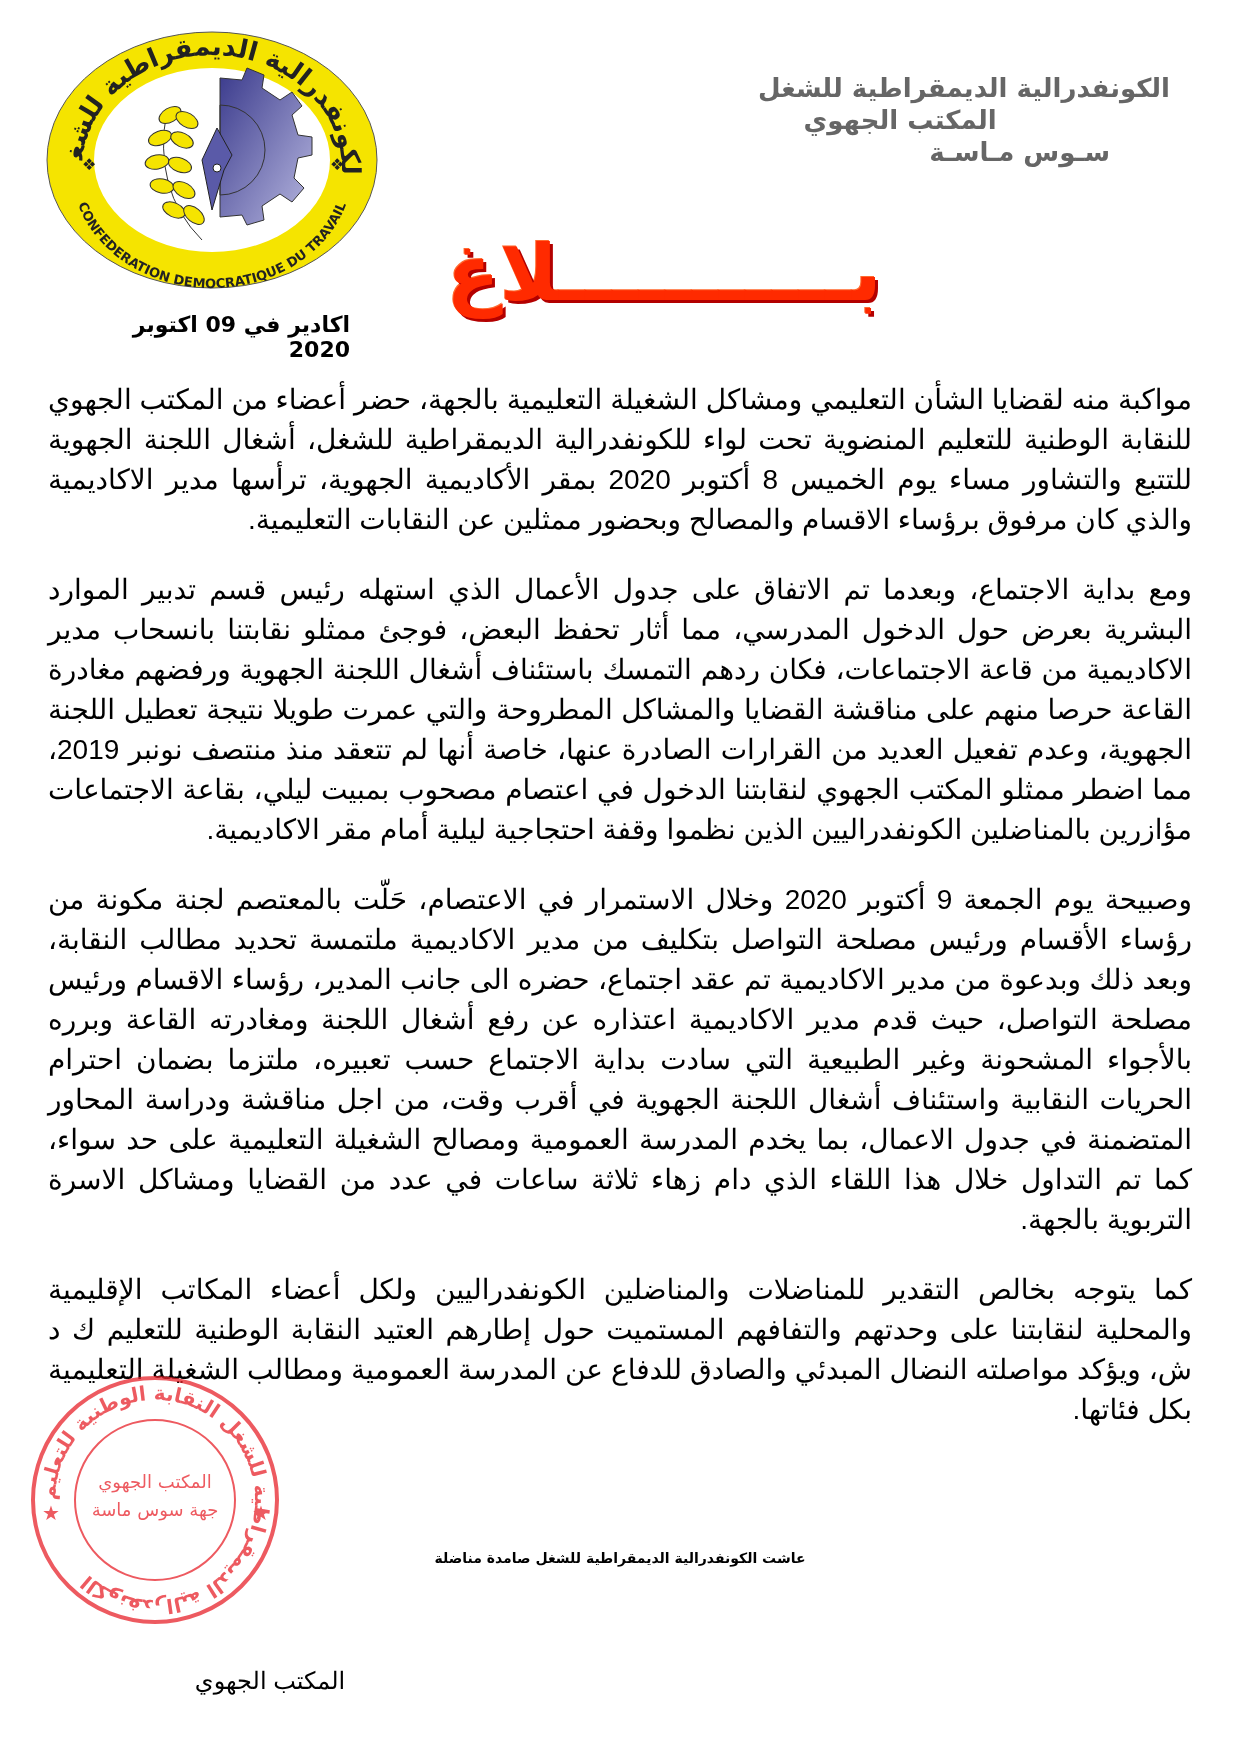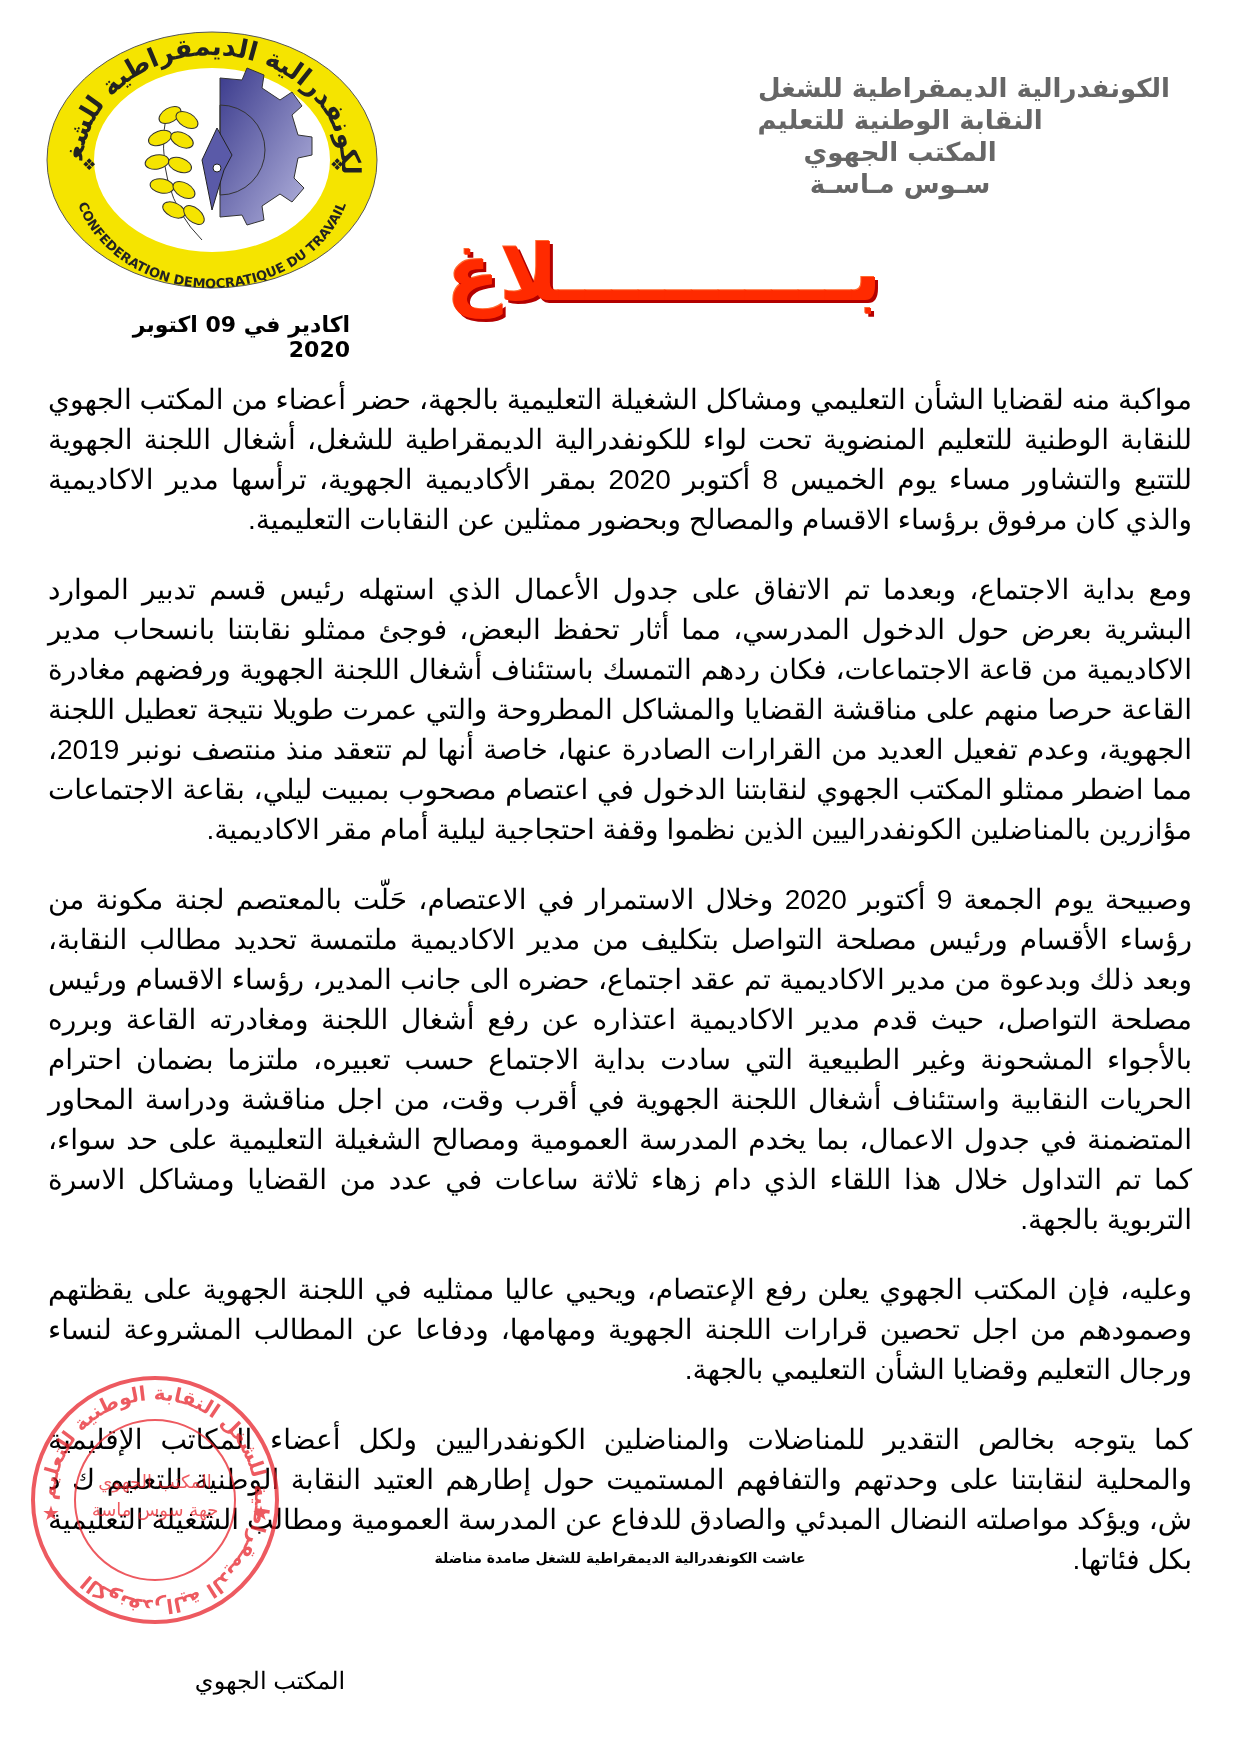--- a/index.html
+++ b/index.html
@@ -8,21 +8,21 @@
     
     .logo { position: absolute; left: 42px; top: 20px; width: 340px; height: 270px; }
     .logo svg { width: 100%; height: 100%; }
     .logo-date { position: absolute; left: 90px; top: 312px; width: 260px; text-align: right; font-family: "DejaVu Sans", sans-serif; font-weight: bold; font-size: 22px; direction: rtl; color: #000; }
 
     
     .org { position: absolute; right: 70px; top: 72px; width: 480px; text-align: center; direction: rtl; color: #666666; font-family: "DejaVu Sans", sans-serif; font-weight: bold; }
     .org .l1 { font-size: 26px; line-height: 32px; text-align: right; padding-right: 0; }
     .org .l2 { font-size: 26px; line-height: 32px; margin-right: 60px; }
     .org .l3 { font-size: 26px; line-height: 32px; margin-right: 60px; }
-    .org .l4 { font-size: 26px; line-height: 32px; margin-right: 60px; }
+    .org .l4 { font-size: 26px; line-height: 32px; margin-right: 60px; text-align: right; }
 
     
     .title { position: absolute; left: 424px; top: 228px; width: 480px; height: 100px; text-align: center; direction: rtl; }
     .title span { font-family: "DejaVu Sans", sans-serif; font-weight: bold; font-size: 78px; color: #ff2a00; text-shadow: 3px 3px 0 #b30000, -1px -1px 0 #ff6a30; letter-spacing: 0; }
 
     
     .content { position: absolute; left: 48px; right: 48px; top: 380px; direction: rtl; text-align: justify; font-family: "Liberation Sans", sans-serif; font-size: 28px; line-height: 40px; color: #000; }
     .content p { margin: 0 0 30px 0; text-align-last: right; }
     .closing { position: absolute; top: 1550px; left: 320px; width: 600px; text-align: center; direction: rtl; font-family: "DejaVu Sans", sans-serif; font-weight: bold; font-size: 14px; }
     .signature { position: absolute; top: 1667px; left: 180px; width: 180px; text-align: center; direction: rtl; font-family: "Liberation Sans", sans-serif; font-size: 24px; }
@@ -76,34 +76,32 @@
       <textPath href="#botArc" startOffset="50%" text-anchor="middle">CONFEDERATION DEMOCRATIQUE DU TRAVAIL</textPath>
     </text>
     <text x="40" y="150" font-size="16" fill="#222">❖</text>
     <text x="288" y="150" font-size="16" fill="#222">❖</text>
   </svg>
 </div>
 <div class="logo-date">اكادير في 09  اكتوبر 2020</div>
 
 <div class="org">
   <div class="l1">الكونفدرالية الديمقراطية للشغل</div>
-  <div class="l2">النقابة الوطنية للتعليم</div>
   <div class="l3">المكتب الجهوي</div>
   <div class="l4">سـوس مـاسـة</div>
 </div>
 
 <div class="title">
   <span>بـــــــــــلاغ</span>
 </div>
 
 <div class="content">
   <p>مواكبة منه لقضايا الشأن التعليمي ومشاكل الشغيلة التعليمية بالجهة، حضر أعضاء من المكتب الجهوي للنقابة الوطنية للتعليم المنضوية تحت لواء للكونفدرالية الديمقراطية للشغل، أشغال اللجنة الجهوية للتتبع والتشاور مساء يوم الخميس 8 أكتوبر 2020 بمقر الأكاديمية الجهوية، ترأسها مدير الاكاديمية والذي كان مرفوق برؤساء الاقسام والمصالح وبحضور ممثلين عن النقابات التعليمية.</p>
   <p>ومع بداية الاجتماع، وبعدما تم الاتفاق على جدول الأعمال الذي استهله رئيس قسم تدبير الموارد البشرية بعرض حول الدخول المدرسي، مما أثار تحفظ البعض، فوجئ ممثلو نقابتنا بانسحاب مدير الاكاديمية من قاعة الاجتماعات، فكان ردهم التمسك باستئناف أشغال اللجنة الجهوية ورفضهم مغادرة القاعة حرصا منهم على مناقشة القضايا والمشاكل المطروحة والتي عمرت طويلا نتيجة تعطيل اللجنة الجهوية، وعدم تفعيل العديد من القرارات الصادرة عنها، خاصة أنها لم تتعقد منذ منتصف نونبر 2019، مما اضطر ممثلو المكتب الجهوي لنقابتنا الدخول في اعتصام مصحوب بمبيت ليلي، بقاعة الاجتماعات مؤازرين بالمناضلين الكونفدراليين الذين نظموا وقفة احتجاجية ليلية أمام مقر الاكاديمية.</p>
   <p>وصبيحة يوم الجمعة 9 أكتوبر 2020 وخلال الاستمرار في الاعتصام، حَلّت بالمعتصم لجنة مكونة من رؤساء الأقسام ورئيس مصلحة التواصل بتكليف من مدير الاكاديمية ملتمسة تحديد مطالب النقابة، وبعد ذلك وبدعوة من مدير الاكاديمية تم عقد اجتماع، حضره الى جانب المدير، رؤساء الاقسام ورئيس مصلحة التواصل، حيث قدم مدير الاكاديمية اعتذاره عن رفع أشغال اللجنة ومغادرته القاعة  وبرره بالأجواء المشحونة وغير الطبيعية التي سادت بداية الاجتماع حسب تعبيره، ملتزما بضمان احترام الحريات النقابية واستئناف أشغال اللجنة الجهوية في أقرب وقت، من اجل مناقشة ودراسة المحاور المتضمنة في جدول الاعمال، بما يخدم المدرسة العمومية ومصالح الشغيلة التعليمية على حد سواء، كما تم التداول خلال هذا اللقاء الذي دام زهاء ثلاثة ساعات في عدد من القضايا ومشاكل الاسرة التربوية بالجهة.</p>
-  <p>وعليه، فإن المكتب الجهوي يعلن رفع الإعتصام، ويحيي عاليا ممثليه في اللجنة الجهوية على يقظتهم وصمودهم من اجل تحصين قرارات اللجنة الجهوية ومهامها، ودفاعا عن المطالب المشروعة لنساء ورجال التعليم وقضايا الشأن التعليمي بالجهة.</p>
   <p>كما يتوجه بخالص التقدير للمناضلات والمناضلين الكونفدراليين ولكل أعضاء المكاتب الإقليمية والمحلية لنقابتنا على وحدتهم والتفافهم المستميت حول إطارهم العتيد النقابة الوطنية للتعليم ك د ش، ويؤكد مواصلته النضال المبدئي والصادق للدفاع عن المدرسة العمومية ومطالب الشغيلة التعليمية بكل فئاتها.</p>
 </div>
 
 <div class="stamp">
   <svg viewBox="0 0 270 260" xmlns="http://www.w3.org/2000/svg">
     <defs>
       <path id="stampArc" d="M 35 130 A 100 100 0 1 1 235 130 A 100 100 0 1 1 35 130"></path>
     </defs>
     <circle cx="135" cy="130" r="122" fill="none" stroke="#e8232b" stroke-width="4"></circle>
     <circle cx="135" cy="130" r="80" fill="none" stroke="#e8232b" stroke-width="2"></circle>

